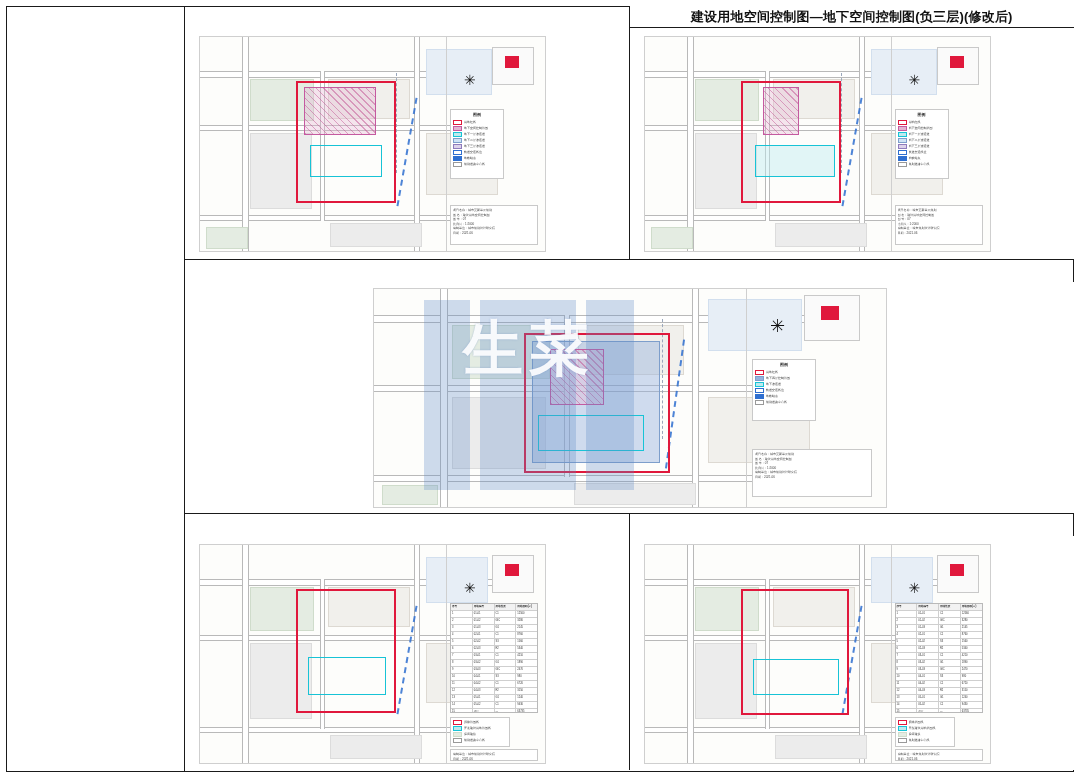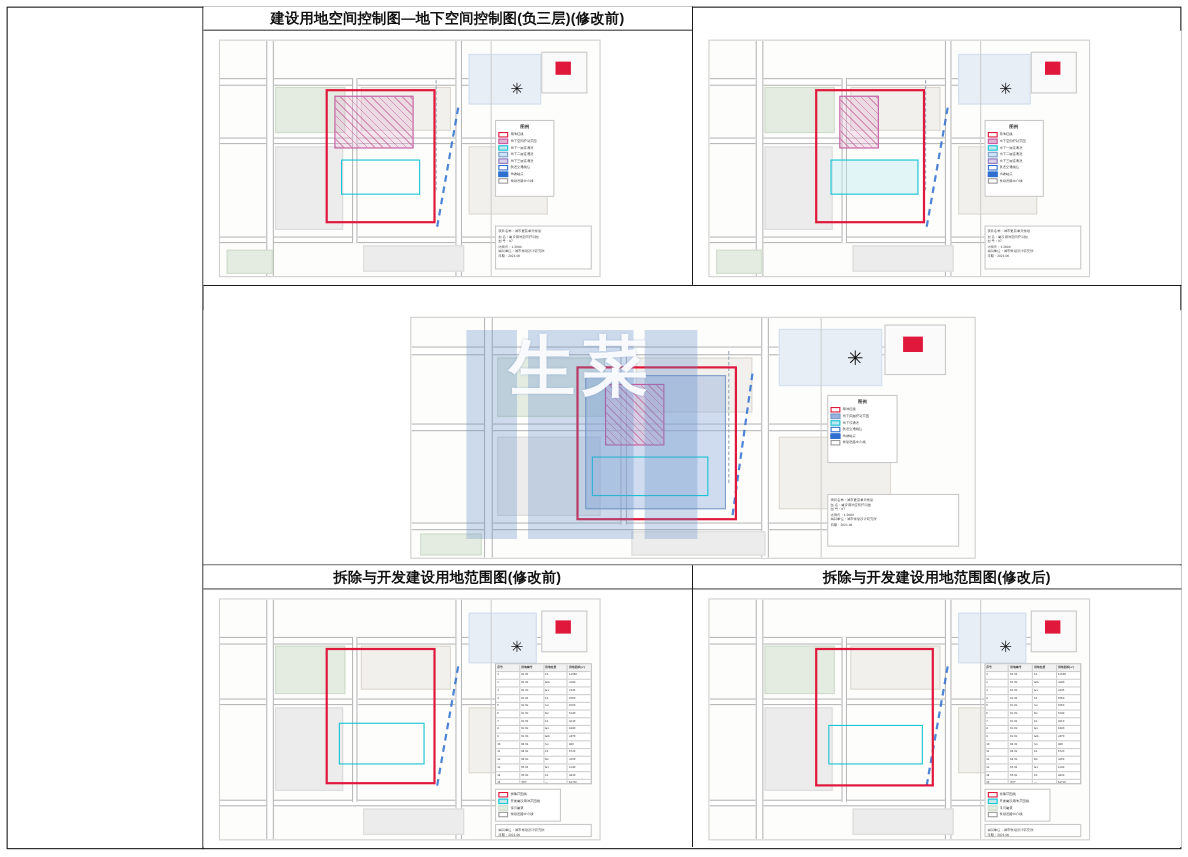--- a/index.html
+++ b/index.html
@@ -265,21 +265,20 @@
 
 <div class="page">
 
   <div class="frame"></div>
   <div class="left-col"></div>
 
   <div class="right-area">
 
     <div class="row" style="height:254px;">
       <div class="cell-half left">
-        <div class="hdr">建设用地空间控制图—地下空间控制图(负三层)(修改前)</div>
         <div class="body-area">
           <div class="map" style="left:14px; top:8px; width:345px; height:214px;">
             <div class="map-inner">
               <div class="dot-grid"></div>
 
               <div class="road" style="left:0; top:34px; width:300px; height:5px;"></div>
               <div class="road" style="left:0; top:88px; width:260px; height:4px;"></div>
               <div class="road" style="left:0; top:178px; width:270px; height:4px;"></div>
               <div class="road-v" style="left:42px; top:0; width:5px; height:214px;"></div>
               <div class="road-v" style="left:214px; top:0; width:4px; height:214px;"></div>
@@ -350,20 +349,21 @@
                 <div class="tb-line">编制单位：城市规划设计研究院</div>
                 <div class="tb-line">日期：2021.06</div>
               </div>
               <div class="thin-line-v" style="left:246px; top:0; height:214px;"></div>
             </div>
           </div>
         </div>
       </div>
 
       <div class="cell-half right">
+        <div class="hdr">建设用地空间控制图—地下空间控制图(负三层)(修改后)</div>
         <div class="body-area">
           <div class="map" style="left:14px; top:8px; width:345px; height:214px;">
             <div class="map-inner">
               <div class="dot-grid"></div>
               <div class="road" style="left:0; top:34px; width:300px; height:5px;"></div>
               <div class="road" style="left:0; top:88px; width:260px; height:4px;"></div>
               <div class="road" style="left:0; top:178px; width:270px; height:4px;"></div>
               <div class="road-v" style="left:42px; top:0; width:5px; height:214px;"></div>
               <div class="road-v" style="left:214px; top:0; width:4px; height:214px;"></div>
               <div class="road-v" style="left:120px; top:34px; width:3px; height:150px;"></div>
@@ -497,21 +497,20 @@
               <div class="tb-line">日期：2021.06</div>
             </div>
             <div class="thin-line-v" style="left:372px; top:0; height:218px;"></div>
           </div>
         </div>
       </div>
     </div>
 
     <div class="row" style="height:256px; border-bottom:none;">
       <div class="cell-half left">
-        <div class="hdr">拆除与开发建设用地范围图(修改前)</div>
         <div class="body-area">
           <div class="map" style="left:14px; top:8px; width:345px; height:218px;">
             <div class="map-inner">
               <div class="dot-grid"></div>
               <div class="road" style="left:0; top:34px; width:300px; height:5px;"></div>
               <div class="road" style="left:0; top:90px; width:260px; height:4px;"></div>
               <div class="road" style="left:0; top:182px; width:270px; height:4px;"></div>
               <div class="road-v" style="left:42px; top:0; width:5px; height:218px;"></div>
               <div class="road-v" style="left:214px; top:0; width:4px; height:218px;"></div>
               <div class="road-v" style="left:120px; top:34px; width:3px; height:150px;"></div>
@@ -648,21 +647,20 @@
                 <div class="tb-line">编制单位：城市规划设计研究院</div>
                 <div class="tb-line">日期：2021.06</div>
               </div>
               <div class="thin-line-v" style="left:246px; top:0; height:218px;"></div>
             </div>
           </div>
         </div>
       </div>
 
       <div class="cell-half right">
-        <div class="hdr">拆除与开发建设用地范围图(修改后)</div>
         <div class="body-area">
           <div class="map" style="left:14px; top:8px; width:345px; height:218px;">
             <div class="map-inner">
               <div class="dot-grid"></div>
               <div class="road" style="left:0; top:34px; width:300px; height:5px;"></div>
               <div class="road" style="left:0; top:90px; width:260px; height:4px;"></div>
               <div class="road" style="left:0; top:182px; width:270px; height:4px;"></div>
               <div class="road-v" style="left:42px; top:0; width:5px; height:218px;"></div>
               <div class="road-v" style="left:214px; top:0; width:4px; height:218px;"></div>
               <div class="road-v" style="left:120px; top:34px; width:3px; height:150px;"></div>
@@ -805,16 +803,16 @@
         </div>
       </div>
     </div>
 
   </div>
 
   <div class="watermark">
     <div class="wm-bar" style="left:0; top:0; width:46px; height:190px;"></div>
     <div class="wm-bar" style="left:56px; top:0; width:96px; height:190px;"></div>
     <div class="wm-bar" style="left:162px; top:0; width:48px; height:190px;"></div>
-    <div class="wm-text" style="top:4px;">生菜</div>
+    <div class="wm-text" style="top:18px;">生菜</div>
   </div>
 
 </div>
 
 </body></html>

